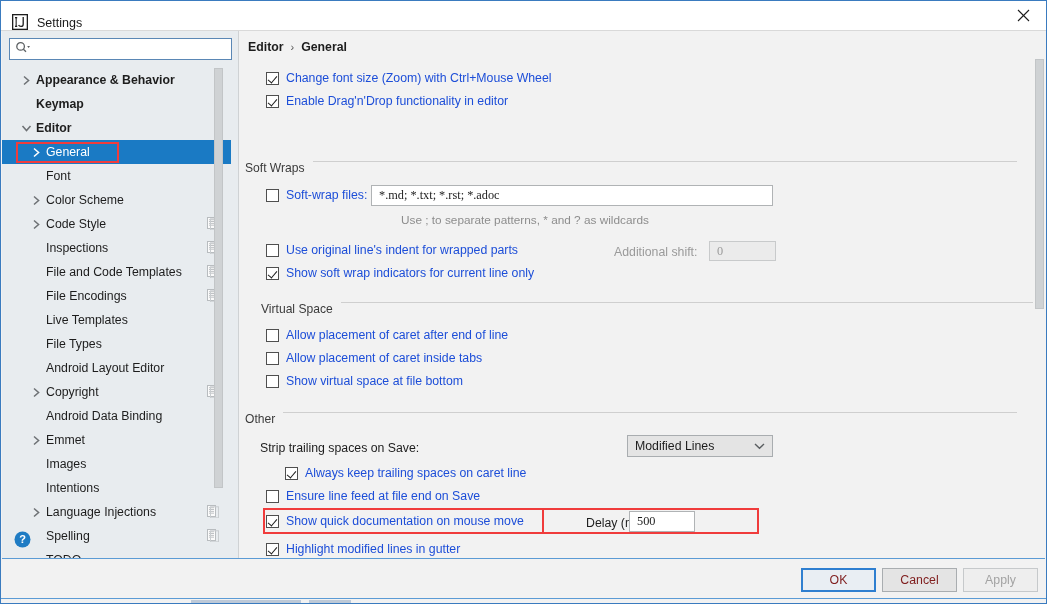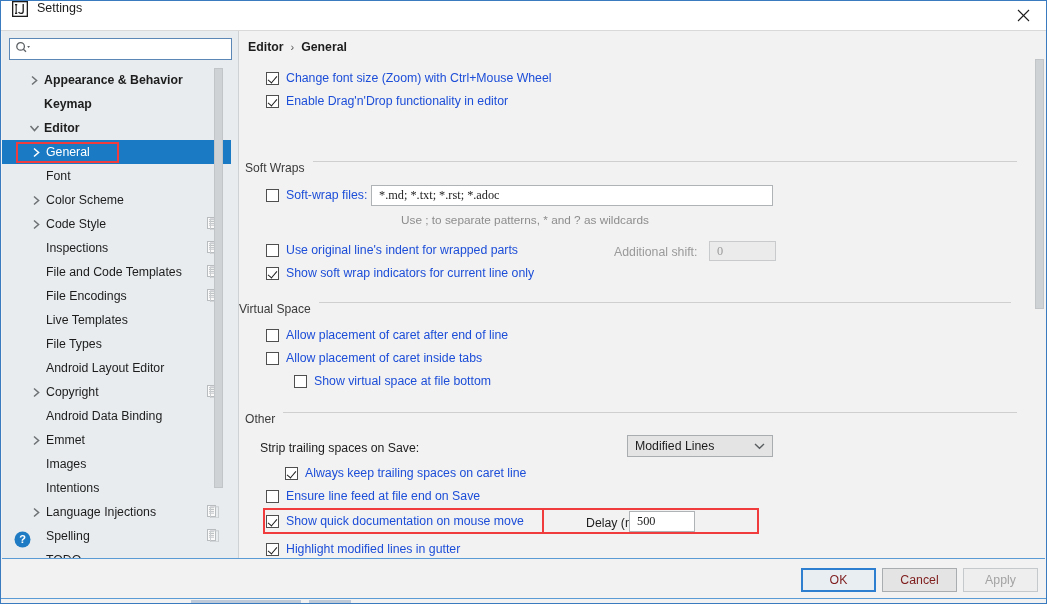--- a/index.html
+++ b/index.html
@@ -21,21 +21,21 @@
     overflow: hidden;
   }
 
   
   .titlebar {
     position: absolute; left: 0; top: 0;
     width: 100%; height: 30px;
     background: #ffffff;
     border-bottom: 1px solid #d9d9d9;
     box-sizing: border-box;
-    display: flex; align-items: flex-start;
+    display: flex; align-items: flex-end;
   }
   .title-icon {
     margin-left: 11px; width: 16px; height: 16px;
     display: block;
   }
   .title-text {
     margin-left: 9px;
     font-size: 12.5px;
     color: #1a1a1a;
   }
@@ -86,21 +86,21 @@
   .tree-row.sel { background: #1a7ac4; color: #ffffff; }
   .arrow {
     width: 13px; height: 13px;
     margin-right: 3px;
     flex: 0 0 13px;
     display: flex; align-items: center; justify-content: center;
   }
   .arrow.hidden { visibility: hidden; }
   .tree-label { font-size: 12.3px; }
   .tree-row.bold .tree-label { font-weight: bold; }
-  .tree-row.depth0 { padding-left: 26px; }
+  .tree-row.depth0 { padding-left: 18px; }
   .tree-row.depth1 { padding-left: 28px; }
   .cfgicon {
     position: absolute; right: 12px; top: 5px;
     width: 12px; height: 13px;
   }
   .tree-scroll {
     position: absolute; right: 8px; top: 0;
     width: 9px; height: 491px;
     background: transparent;
   }
@@ -596,34 +596,34 @@
       <div class="static-label dim" style="left:375px; top:182px;">Additional shift:</div>
       <div class="txt-field disabled" style="left:470px; top:178px; width:67px; height:20px;">
         <span>0</span>
       </div>
 
       <div class="chk-row" style="left:27px; top:203px;">
         <span class="cb checked"></span>
         <span class="chk-label">Show soft wrap indicators for current line only</span>
       </div>
 
-      <div class="group-hdr" style="left:0; top:239px; width:772px;">
+      <div class="group-hdr" style="left:22px; top:239px; width:772px;">
         <span class="gl">Virtual Space</span>
         <span class="line"></span>
       </div>
 
       <div class="chk-row" style="left:27px; top:265px;">
         <span class="cb"></span>
         <span class="chk-label">Allow placement of caret after end of line</span>
       </div>
       <div class="chk-row" style="left:27px; top:288px;">
         <span class="cb"></span>
         <span class="chk-label">Allow placement of caret inside tabs</span>
       </div>
-      <div class="chk-row" style="left:27px; top:311px;margin-left:28px;">
+      <div class="chk-row" style="left:27px; top:311px;">
         <span class="cb"></span>
         <span class="chk-label">Show virtual space at file bottom</span>
       </div>
 
       <div class="group-hdr" style="left:6px; top:349px; width:772px;">
         <span class="gl">Other</span>
         <span class="line"></span>
       </div>
 
       <div class="static-label" style="left:21px; top:378px;">Strip trailing spaces on Save:</div>

